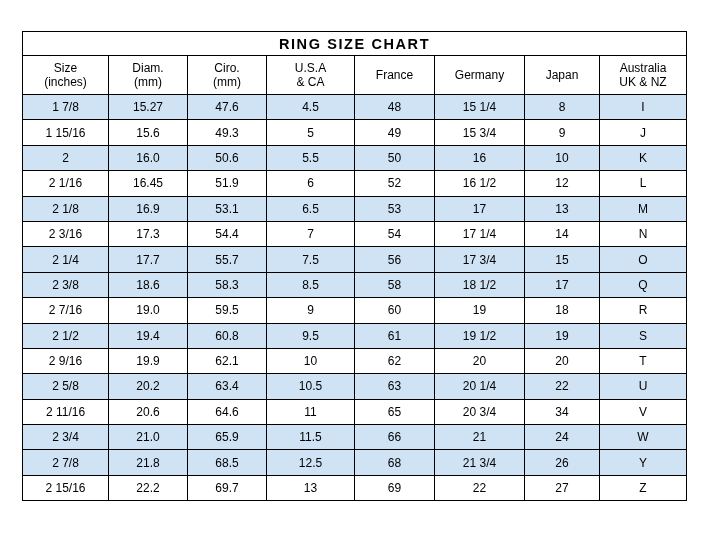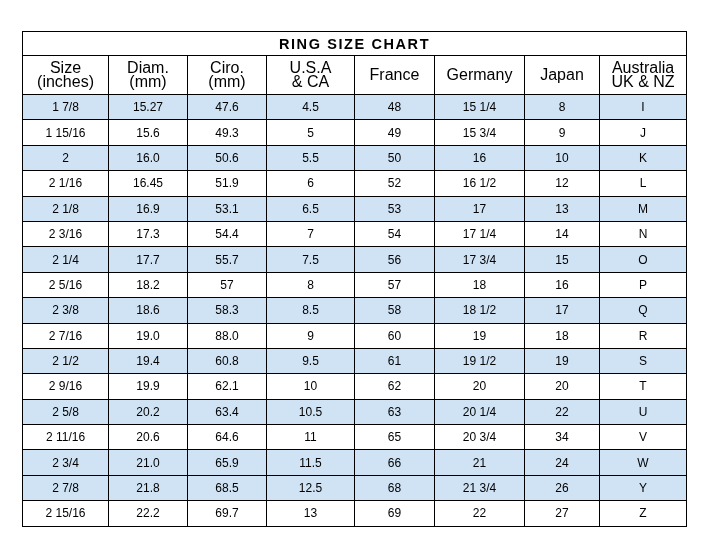--- a/index.html
+++ b/index.html
@@ -43,21 +43,21 @@
   }
   tr.title-row td {
     height: 23px;
     font-size: 14.5px;
     font-weight: bold;
     letter-spacing: 1.6px;
     background: #ffffff;
   }
   tr.header-row td {
     height: 38px;
-    font-size: 16px;
+    font-size: 12px;
     line-height: 14px;
     background: #ffffff;
   }
   tr.data-row td {
     height: 24.4px;
     font-size: 12px;
     background: #ffffff;
   }
   tr.data-row.shaded td {
     background: #cfe3f5;
@@ -188,44 +188,34 @@
           <tr class="data-row shaded">
             <td>2 1/4</td>
             <td>17.7</td>
             <td>55.7</td>
             <td>7.5</td>
             <td>56</td>
             <td>17 3/4</td>
             <td>15</td>
             <td>O</td>
           </tr>
-          <tr class="data-row">
-            <td>2 5/16</td>
-            <td>18.2</td>
-            <td>57</td>
-            <td>8</td>
-            <td>57</td>
-            <td>18</td>
-            <td>16</td>
-            <td>P</td>
-          </tr>
           <tr class="data-row shaded">
             <td>2 3/8</td>
             <td>18.6</td>
             <td>58.3</td>
             <td>8.5</td>
             <td>58</td>
             <td>18 1/2</td>
             <td>17</td>
             <td>Q</td>
           </tr>
           <tr class="data-row">
             <td>2 7/16</td>
             <td>19.0</td>
-            <td>88.0</td>
+            <td>59.5</td>
             <td>9</td>
             <td>60</td>
             <td>19</td>
             <td>18</td>
             <td>R</td>
           </tr>
           <tr class="data-row shaded">
             <td>2 1/2</td>
             <td>19.4</td>
             <td>60.8</td>

